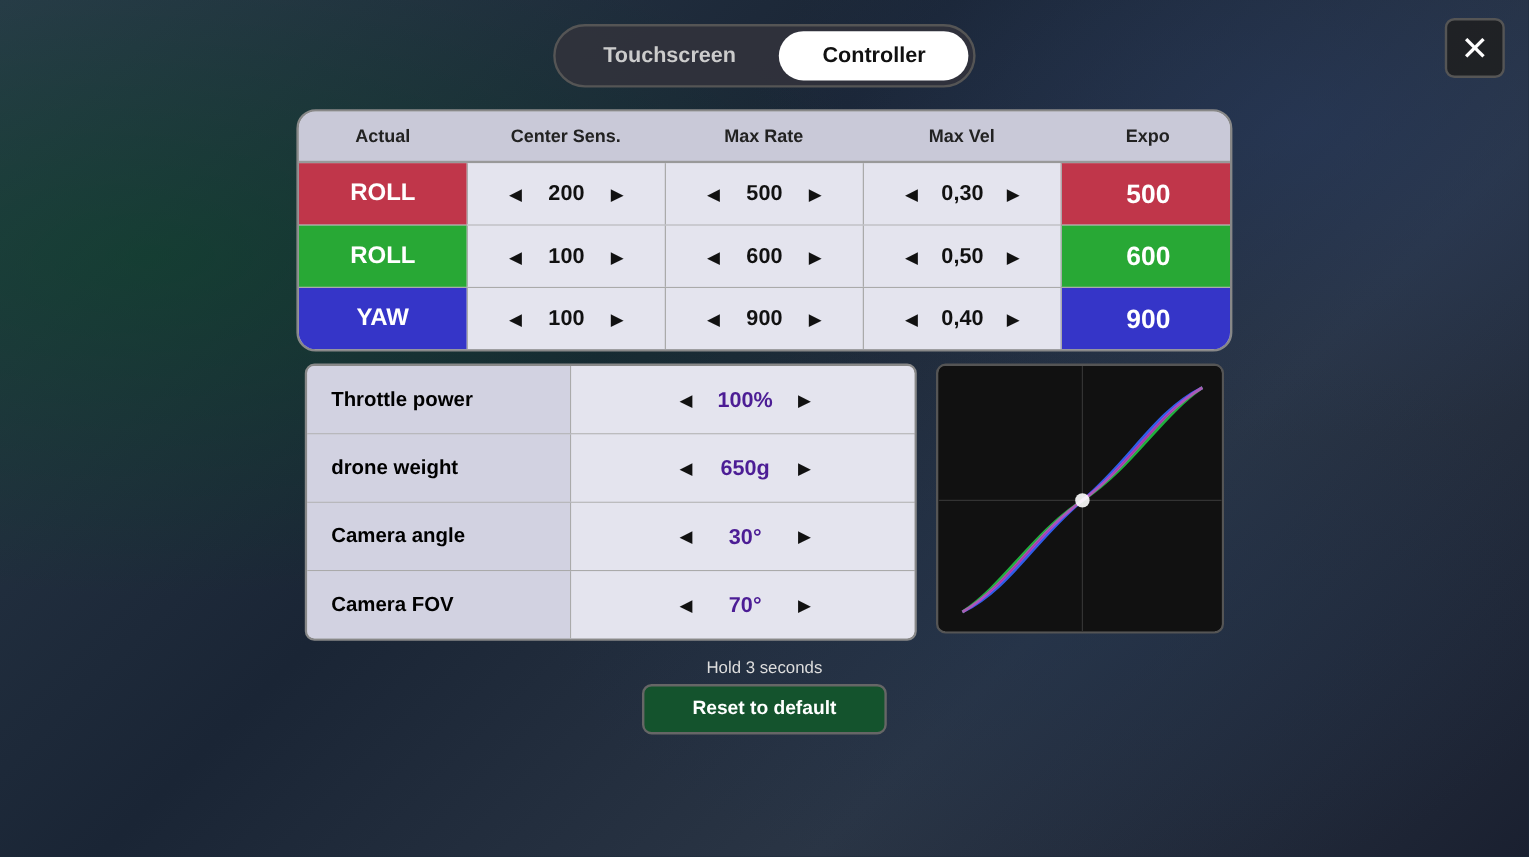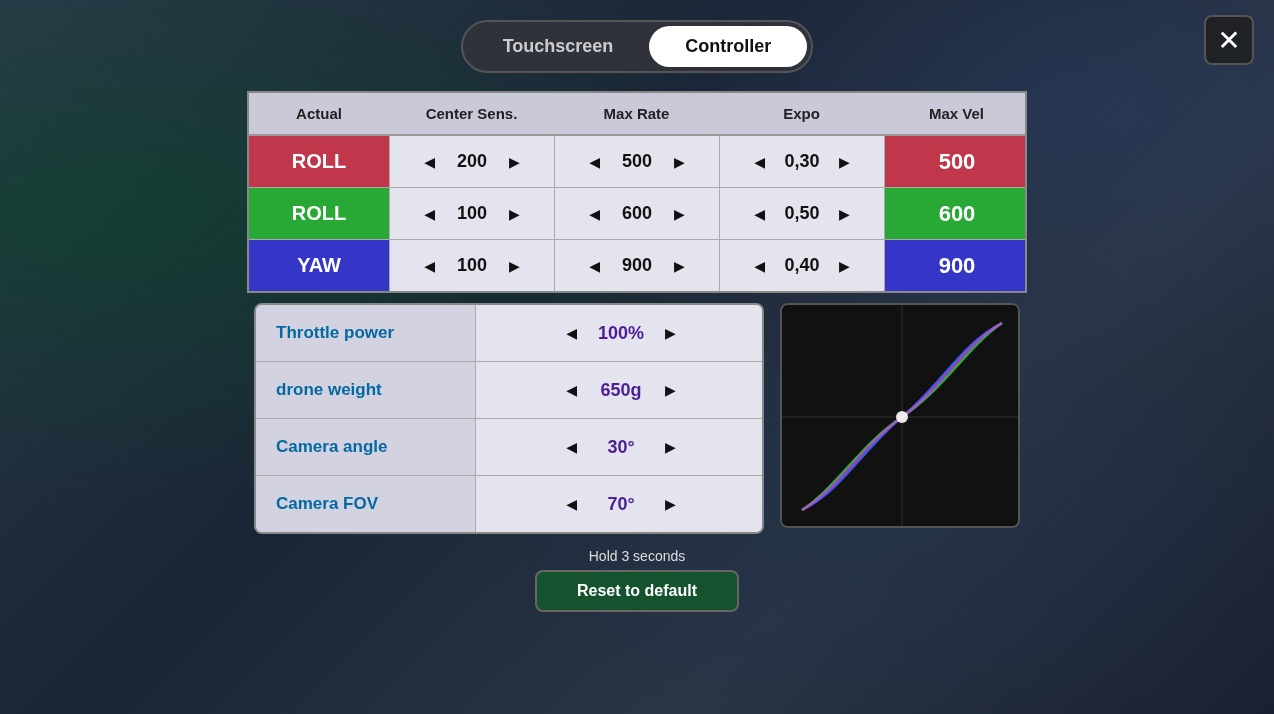--- a/index.html
+++ b/index.html
@@ -87,21 +87,21 @@
     }
 
     .tab-btn.active {
       background: #fff;
       color: #111;
     }
 
     
     .settings-table {
       background: rgba(220,220,230,0.97);
-      border-radius: 0;
+      border-radius: 16px;
       overflow: hidden;
       border: 2px solid #888;
       width: 780px;
     }
 
     .table-header {
       display: grid;
       grid-template-columns: 140px 165px 165px 165px 145px;
       background: rgba(200,200,215,0.95);
       border-bottom: 2px solid #999;
@@ -199,21 +199,21 @@
     }
 
     .bottom-row:last-child {
       border-bottom: none;
     }
 
     .bottom-label {
       padding: 18px 20px;
       font-size: 17px;
       font-weight: 600;
-      color: #0369a1;
+      color: #000000;
       display: flex;
       align-items: center;
       background: rgba(210,210,225,0.9);
       border-right: 1px solid #aaa;
     }
 
     .bottom-cell {
       display: flex;
       align-items: center;
       justify-content: center;
@@ -291,22 +291,22 @@
   <div class="tab-switcher">
     <button class="tab-btn inactive">Touchscreen</button>
     <button class="tab-btn active">Controller</button>
   </div>
 
   <div class="settings-table">
     <div class="table-header">
       <div class="col-header">Actual</div>
       <div class="col-header">Center Sens.</div>
       <div class="col-header">Max Rate</div>
+      <div class="col-header">Max Vel</div>
       <div class="col-header">Expo</div>
-      <div class="col-header">Max Vel</div>
     </div>
 
     <div class="table-row">
       <div class="row-label roll">ROLL</div>
       <div class="cell">
         <button class="arrow-btn">
             <span class="triangle-left"></span>
           </button>
         <span class="cell-value">200</span>
         <button class="arrow-btn">

